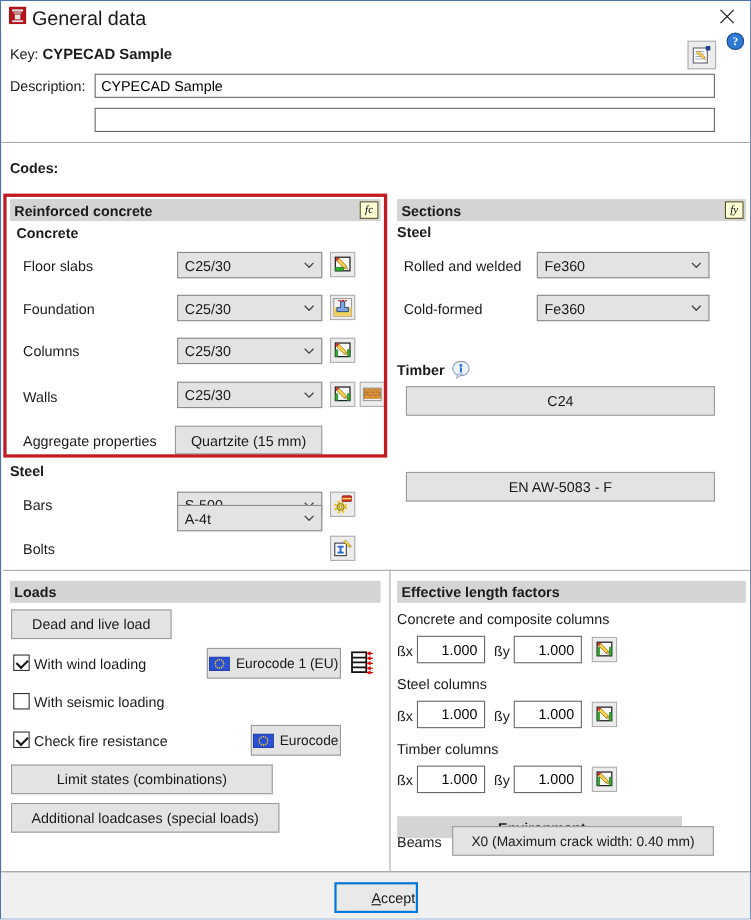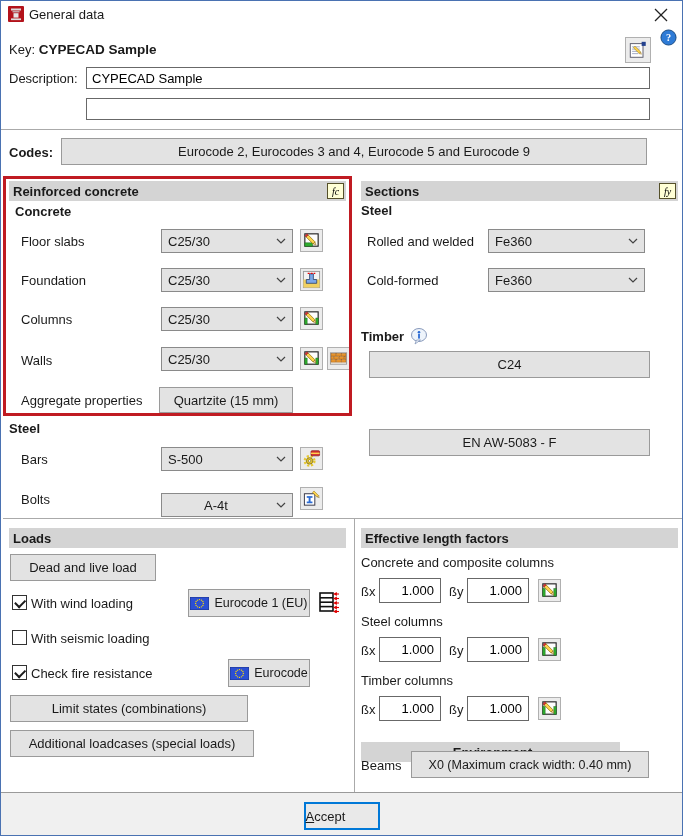--- a/index.html
+++ b/index.html
@@ -3,21 +3,21 @@
 <meta charset="utf-8">
 <style>
   * { margin:0; padding:0; box-sizing:border-box; }
   html,body { background:#fff; }
   body { font-family:"Liberation Sans", sans-serif; color:#1a1a1a; }
   .dialog { position:relative; width:683px; height:836px; border:1px solid #4a72b2; background:#fff; overflow:hidden; }
   .abs { position:absolute; }
   .lbl { font-size:13px; color:#1a1a1a; white-space:nowrap; }
   .bold { font-weight:bold; }
   .titlebar { position:absolute; left:0; top:0; width:100%; height:26px; background:#fff; }
-  .titlebar .title { position:absolute; left:28px; top:6px; font-size:13px; }
+  .titlebar .title { position:absolute; left:28px; top:6px; font-size:18px; }
   .logo { position:absolute; left:7px; top:5px; width:16px; height:16px; }
   .close-btn { position:absolute; right:10px; top:4px; width:22px; height:20px; display:flex; align-items:center; justify-content:center; cursor:pointer; }
   .help-btn { position:absolute; left:659px; top:28px; width:17px; height:17px; }
   .ipt { position:absolute; border:1px solid #686868; background:#fff; font-family:"Liberation Sans",sans-serif; font-size:13px; padding:0 5px; }
   .hline { position:absolute; height:1px; background:#aaa; }
   .vline { position:absolute; width:1px; background:#aaa; }
   .btn { position:absolute; background:#e3e3e3; border:1px solid #9a9a9a; font-size:13px; color:#1a1a1a;
          display:flex; align-items:center; justify-content:center; cursor:pointer; font-family:"Liberation Sans",sans-serif; }
   .hdr-bar { position:absolute; height:20px; background:#d4d4d4; display:flex; align-items:center; }
   .hdr-bar .t { font-size:13px; font-weight:bold; padding-left:4px; }
@@ -28,21 +28,21 @@
   .dd .dd-chev { padding-right:6px; display:flex; }
   .icon-box { position:absolute; width:23px; height:23px; background:#ececec; border:1px solid #b0b0b0; display:flex; align-items:center; justify-content:center; cursor:pointer; }
   .red-box { position:absolute; left:2px; top:175px; width:349px; height:240px; border:3px solid #c01b22; pointer-events:none; z-index:5; }
   .checkbox { position:absolute; width:15px; height:15px; background:#fff; border:1px solid #333; }
   .checkbox.checked::after { content:""; position:absolute; left:2px; top:2.5px; width:8px; height:4.5px;
       border-left:2px solid #1c1c1c; border-bottom:2px solid #1c1c1c; transform:rotate(-45deg); }
   .beta-ipt { position:absolute; width:62px; height:25px; border:1px solid #686868; background:#fff; font-size:13px;
       text-align:right; padding:0 6px; font-family:"Liberation Sans",sans-serif; }
   .footer { position:absolute; left:0; top:791px; width:100%; height:44px; background:#f0f0f0; border-top:1px solid #9a9a9a; }
   .accept-btn { position:absolute; left:50%; transform:translateX(-50%); top:9px; width:76px; height:28px;
-      background:#e9e9e9; border:2px solid #0078d7; font-size:13px; display:flex; align-items:center; justify-content:flex-start; cursor:pointer; }
+      background:#e9e9e9; border:2px solid #0078d7; font-size:13px; display:flex; align-items:center; justify-content:flex-end; cursor:pointer; }
   .accept-btn span { display:block; }
   .accept-btn span::first-letter { text-decoration:underline; }
   .flag { margin-right:5px; display:flex; }
   .btn-sm { font-size:12.5px; }
 </style>
 </head>
 <body>
 
 <div class="dialog">
 
@@ -91,23 +91,20 @@
     </svg>
   </span>
 
   <span class="abs lbl" style="left:8px; top:70px;">Description:</span>
   <input class="ipt" style="left: 85px; top: 66px; width: 564px; height: 22px;" value="CYPECAD Sample">
   <input class="ipt" style="left: 85px; top: 97px; width: 564px; height: 22px;" value="">
 
   <div class="hline" style="left:0; top:128px; width:683px;"></div>
 
   <span class="abs lbl bold" style="left:8px; top:144px;">Codes:</span>
-  <div class="btn" style="left:60px; top:137px; width:586px; height:27px;">
-    <span>Eurocode 2, Eurocodes 3 and 4, Eurocode 5 and Eurocode 9</span>
-  </div>
 
   <div class="red-box"></div>
 
   <div class="hdr-bar" style="left:8px; top:180px; width:337px;">
     <span class="t">Reinforced concrete</span>
     <span class="badge">fc</span>
   </div>
   <span class="abs lbl bold" style="left:14px; top:203px;">Concrete</span>
 
   <span class="abs lbl" style="left:20px; top:233px;">Floor slabs</span>
@@ -230,21 +227,21 @@
     <svg viewBox="0 0 20 20" width="19" height="19">
       <circle cx="8" cy="12.5" r="5" fill="none" stroke="#e6c832" stroke-width="2.6" stroke-dasharray="2.2 1.8"></circle>
       <circle cx="8" cy="12.5" r="3.4" fill="#e6c832" stroke="#6b5b10" stroke-width="0.7"></circle>
       <circle cx="8" cy="12.5" r="1.3" fill="#fff" stroke="#6b5b10" stroke-width="0.6"></circle>
       <rect x="9.5" y="1.8" width="9" height="5.4" rx="1" fill="#d63031" stroke="#7a1010" stroke-width="0.7"></rect>
       <rect x="9.5" y="3.8" width="9" height="1.5" fill="#ffd34d"></rect>
     </svg>
   </span>
 
   <span class="abs lbl" style="left:20px; top:491px;">Bolts</span>
-  <div class="dd" style="left:160px; top:492px;padding-left:36px;">
+  <div class="dd" style="left:160px; top:458px;">
     <span class="dd-text">A-4t</span>
     <span class="dd-chev">
         <svg viewBox="0 0 10 6" width="10" height="6">
           <polyline points="1,1 5,5 9,1" fill="none" stroke="#444" stroke-width="1.2"></polyline>
         </svg>
       </span>
   </div>
   <span class="icon-box" style="left:299px; top:486px;">
     <svg viewBox="0 0 20 20" width="19" height="19">
       <rect x="2.5" y="5" width="11" height="12" fill="#fff" stroke="#334"></rect>

